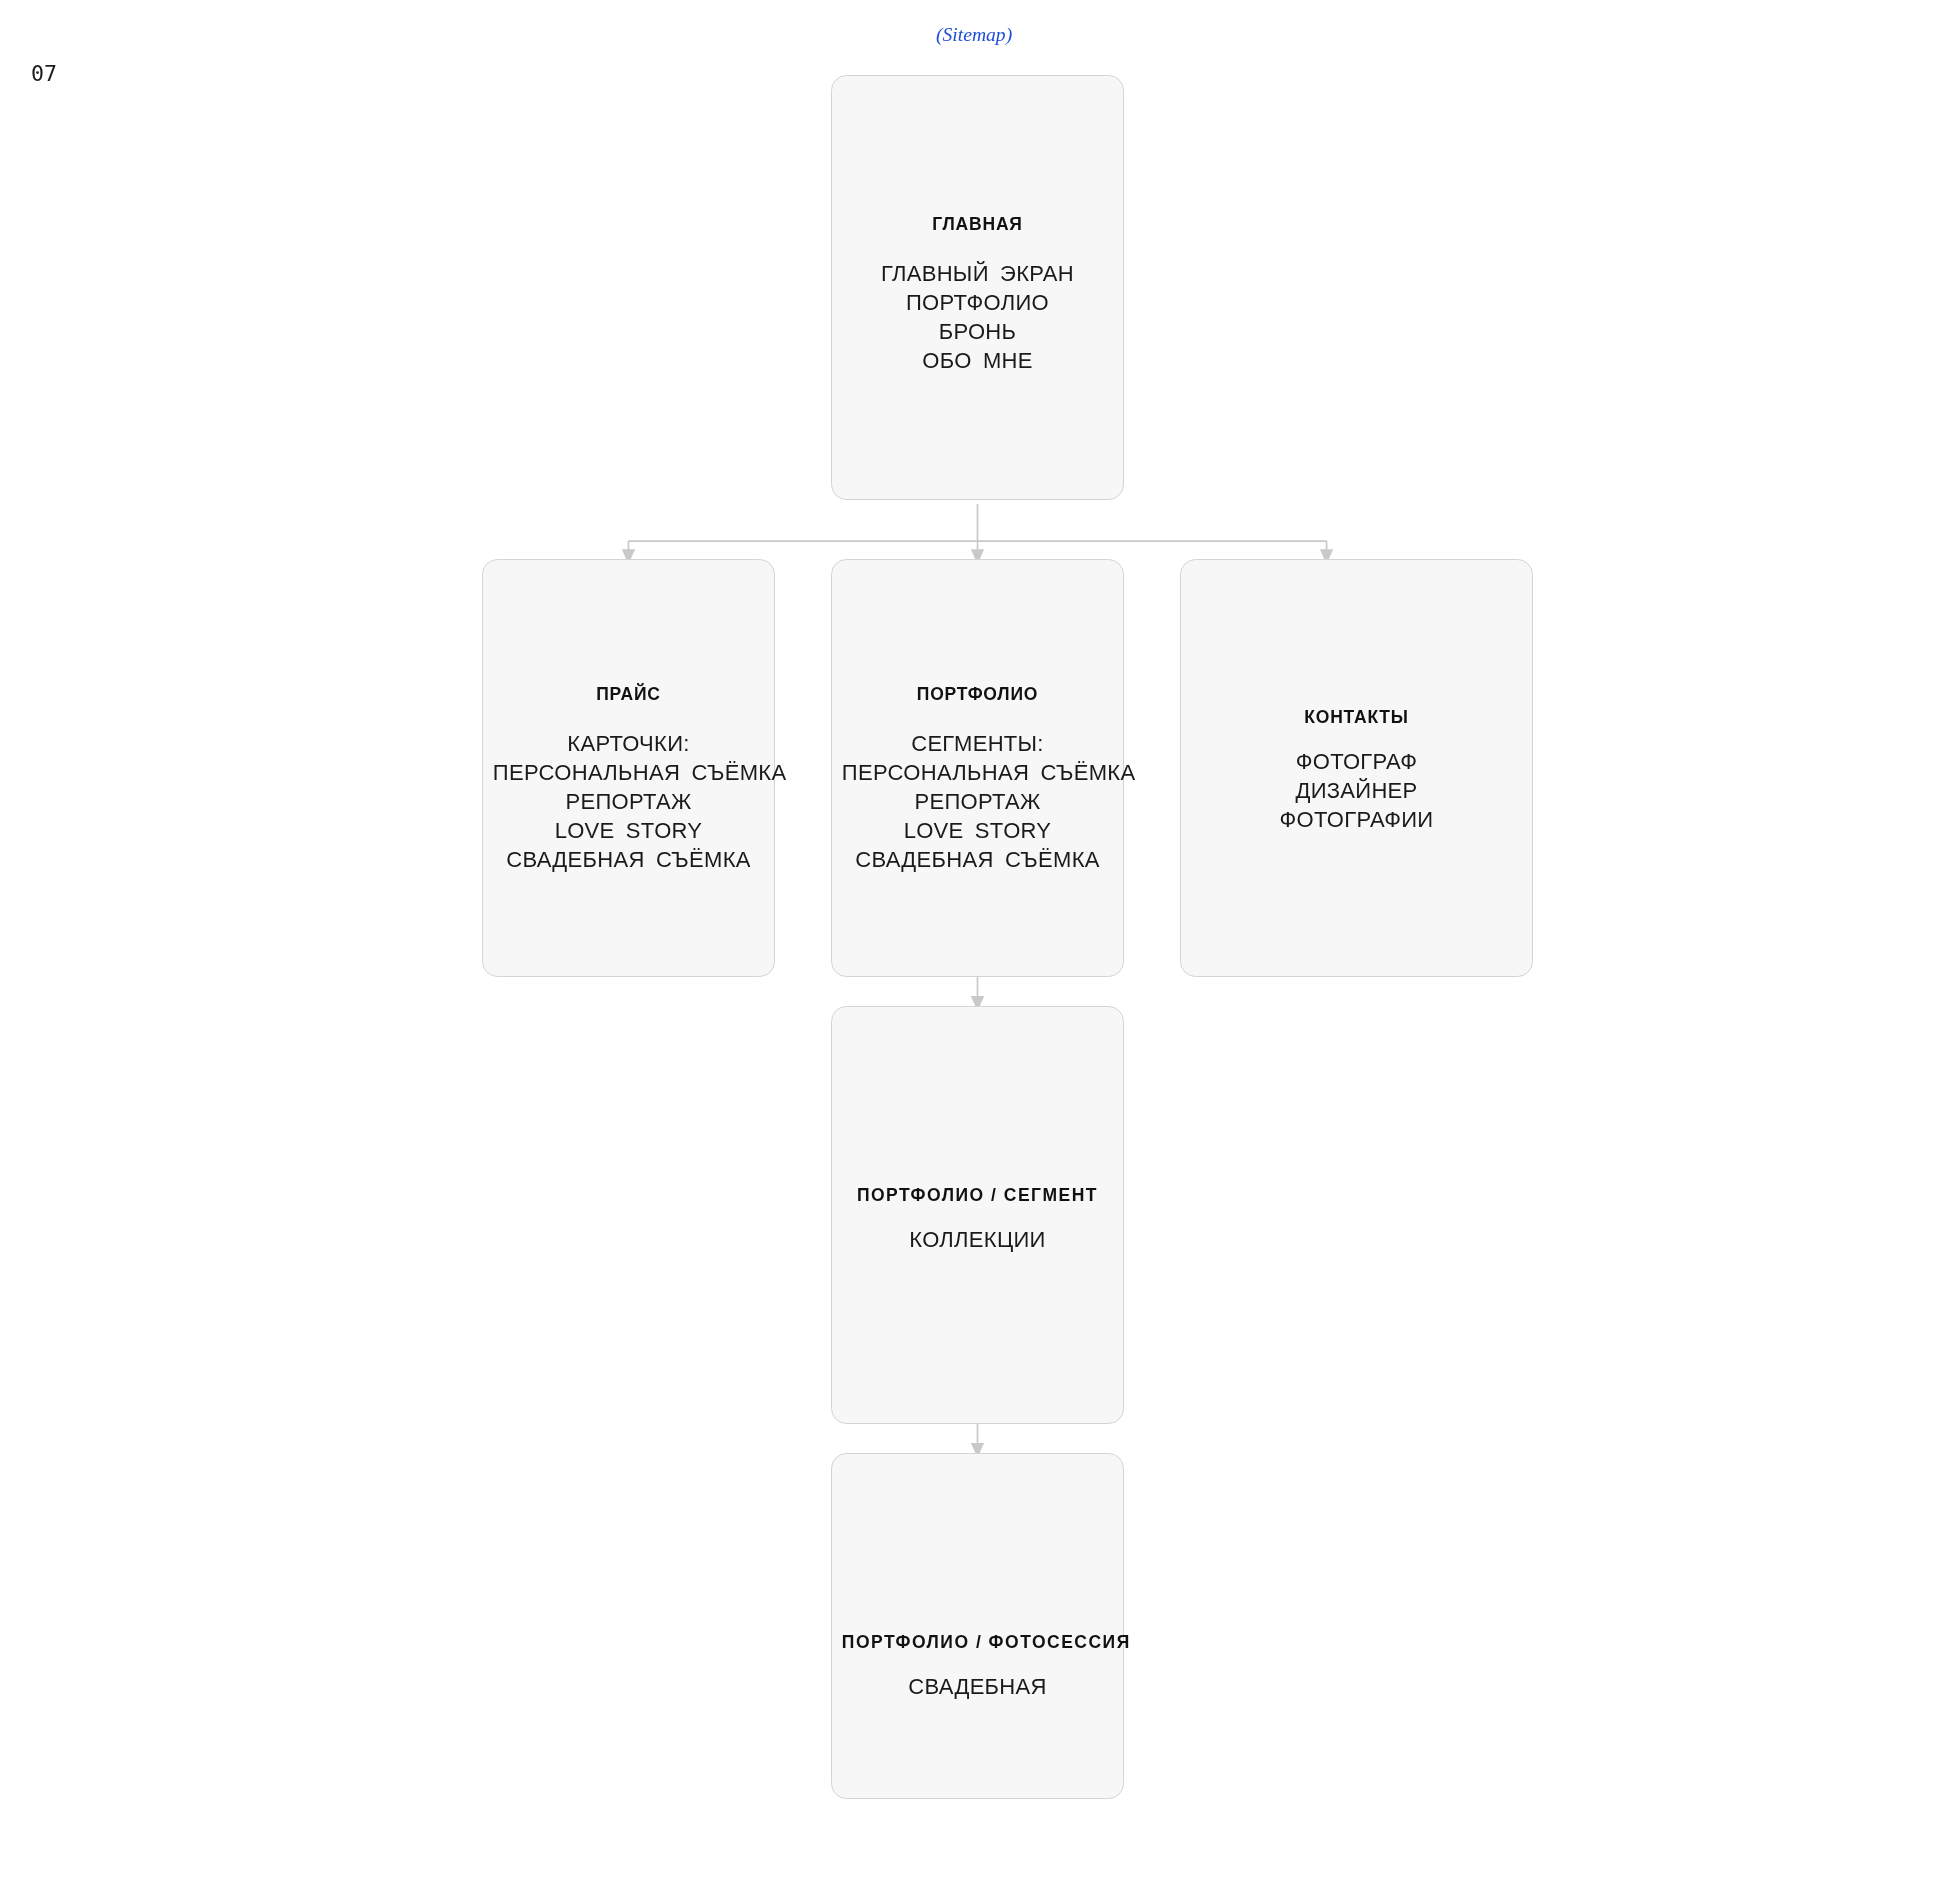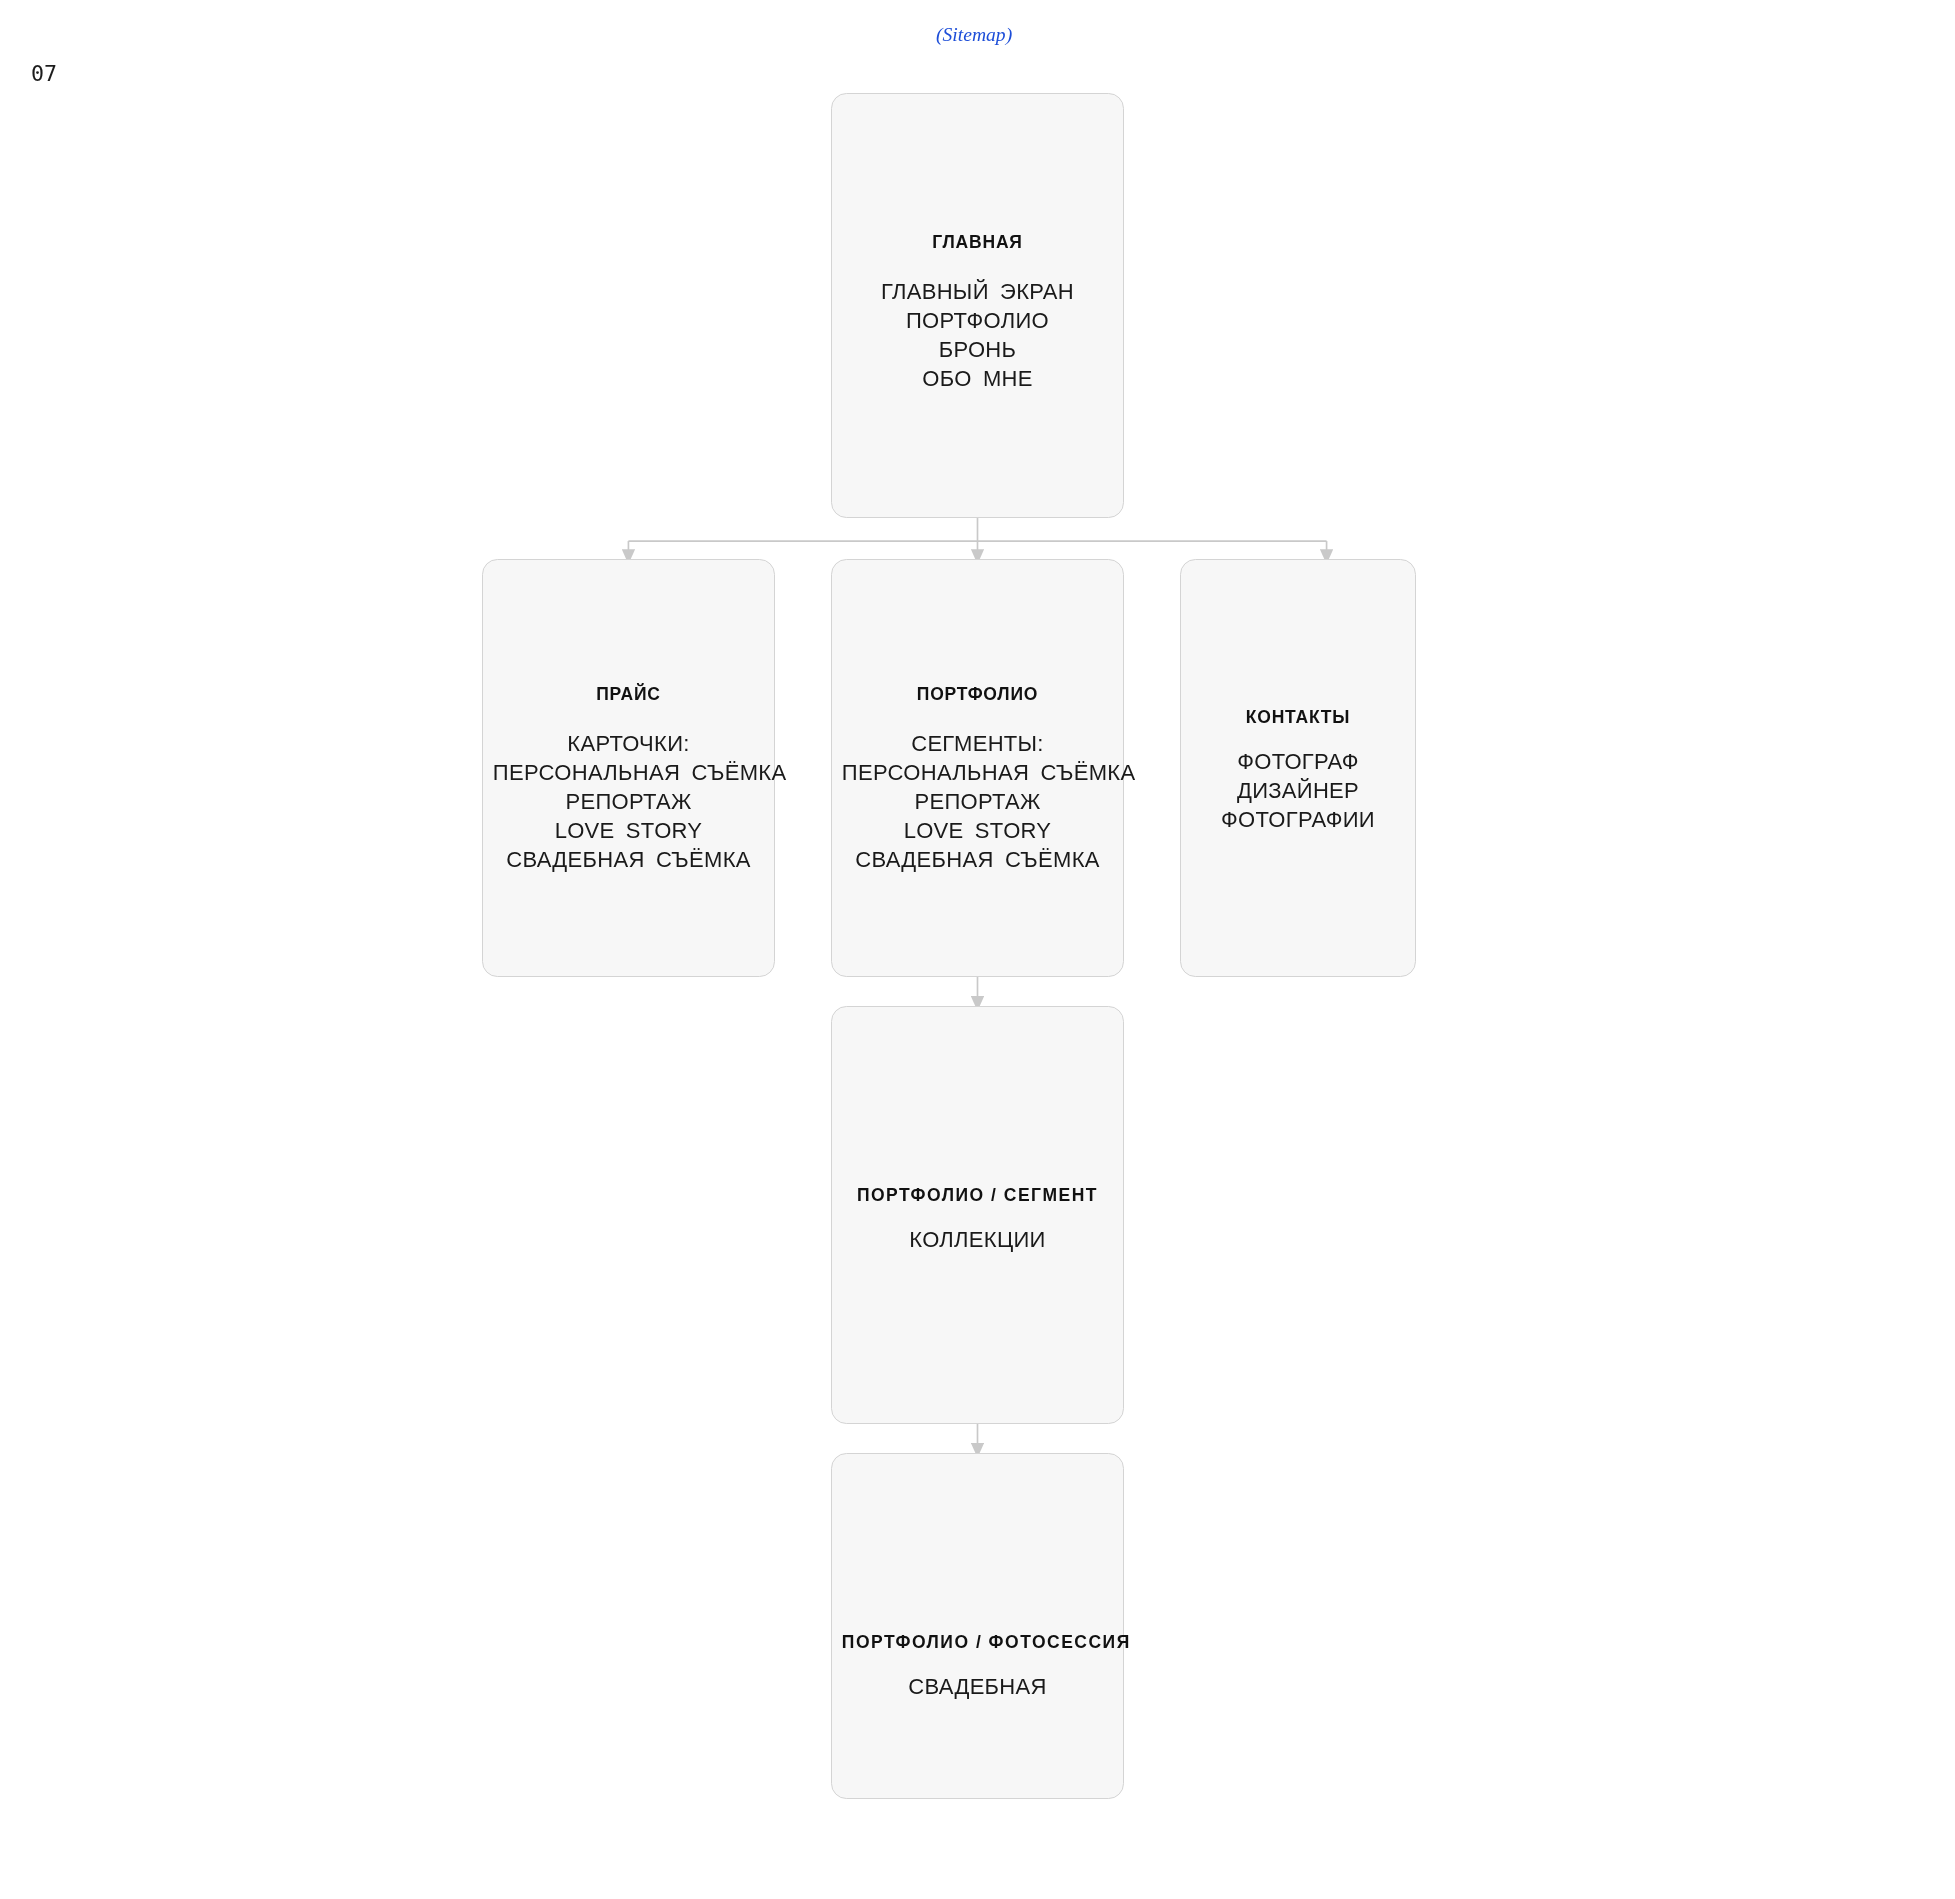--- a/index.html
+++ b/index.html
@@ -132,21 +132,21 @@
 
     <path d="M1400,775 L1400,788" fill="none" stroke="#c9c9c9" stroke-width="2.4" marker-end="url(#arrowhead)"></path>
 
     <path d="M1900,775 L1900,788" fill="none" stroke="#c9c9c9" stroke-width="2.4" marker-end="url(#arrowhead)"></path>
 
     <path d="M1400,1398 L1400,1428" fill="none" stroke="#c9c9c9" stroke-width="2.4" marker-end="url(#arrowhead)"></path>
 
     <path d="M1400,2038 L1400,2068" fill="none" stroke="#c9c9c9" stroke-width="2.4" marker-end="url(#arrowhead)"></path>
   </svg>
 
-  <div class="node" data-node="home" style="left:831px; top:93px; width:293px; height:425px;">
+  <div class="node" data-node="home" style="left:831px; top:75px; width:293px; height:425px;">
     <div class="node-inner">
       <div class="node-title">ГЛАВНАЯ</div>
       <div class="node-list">
         <div class="line">ГЛАВНЫЙ ЭКРАН</div>
         <div class="line">ПОРТФОЛИО</div>
         <div class="line">БРОНЬ</div>
         <div class="line">ОБО МНЕ</div>
       </div>
     </div>
   </div>
@@ -170,21 +170,21 @@
       <div class="node-list">
         <div class="line">СЕГМЕНТЫ:</div>
         <div class="line">ПЕРСОНАЛЬНАЯ СЪЁМКА</div>
         <div class="line">РЕПОРТАЖ</div>
         <div class="line">LOVE STORY</div>
         <div class="line">СВАДЕБНАЯ СЪЁМКА</div>
       </div>
     </div>
   </div>
 
-  <div class="node" data-node="contacts" style="left:1180px; top:559px; width:236px; height:418px;">
+  <div class="node" data-node="contacts" style="left:1180px; top:559px; width:353px; height:418px;">
     <div class="node-inner">
       <div class="node-title">КОНТАКТЫ</div>
       <div class="node-list tight-gap">
         <div class="line">ФОТОГРАФ</div>
         <div class="line">ДИЗАЙНЕР</div>
         <div class="line">ФОТОГРАФИИ</div>
       </div>
     </div>
   </div>
 

